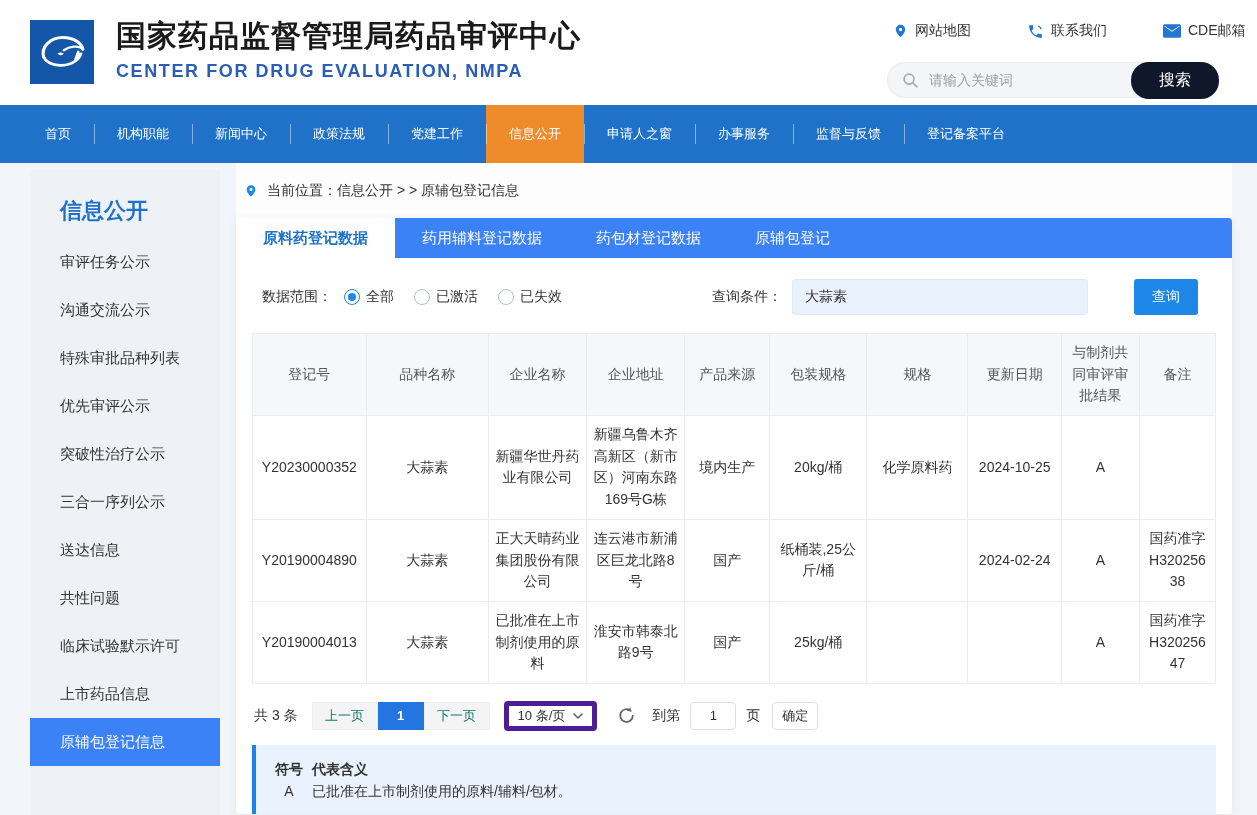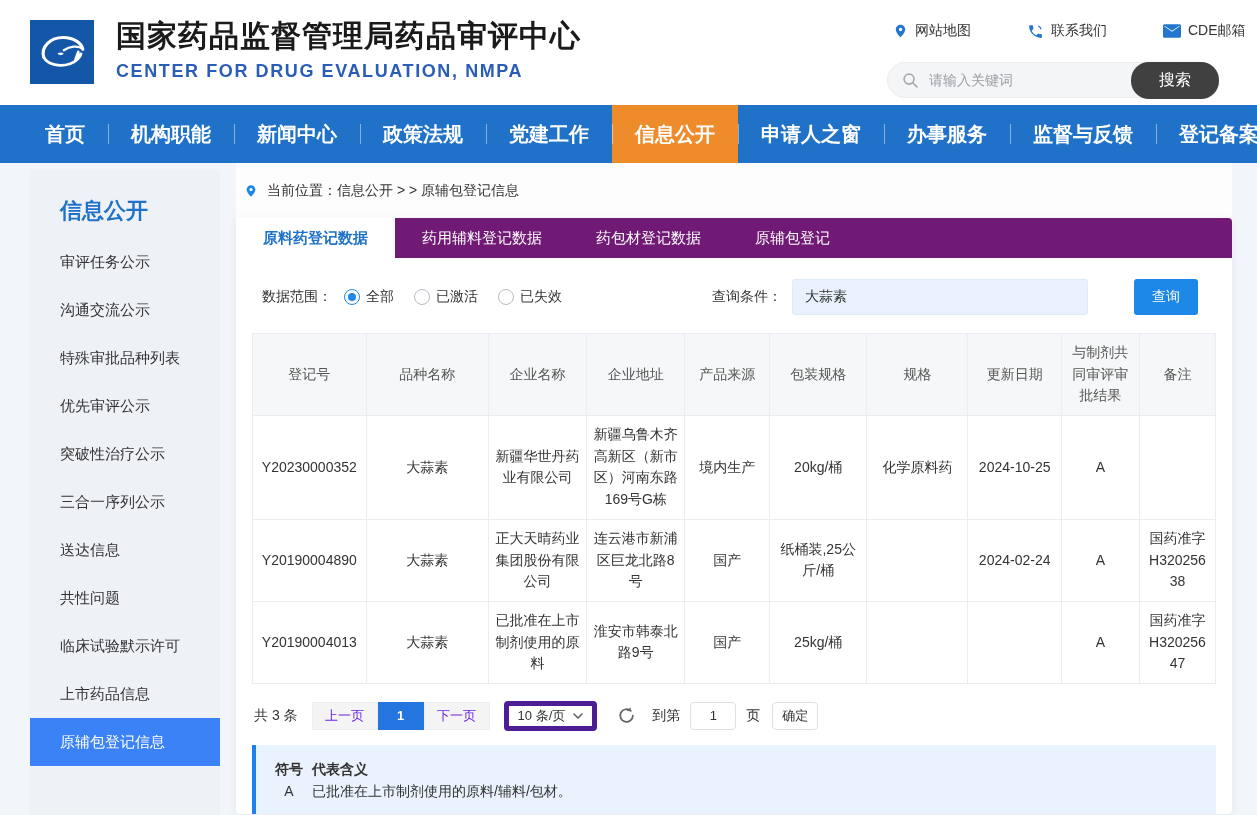--- a/index.html
+++ b/index.html
@@ -13,43 +13,43 @@
   .brand { position:absolute; left:116px; top:16px; }
   .brand-title { font-size:30px; font-weight:bold; color:#1a1a1a; letter-spacing:1px; line-height:40px; }
   .brand-sub { font-size:18px; font-weight:bold; color:#2a5db5; letter-spacing:1.6px; line-height:30px; }
   .quick-links { position:absolute; top:22px; left:893px; display:flex; align-items:flex-start; gap:56px; }
   .quick-link { display:flex; align-items:center; gap:7px; font-size:14px; color:#333; cursor:pointer; }
   .quick-link svg { display:block; }
   .search-bar { position:absolute; top:62px; left:887px; width:332px; height:36px; background:#f4f5f7; border:1px solid #ececee; border-radius:18px; display:flex; align-items:center; }
   .search-bar .mag { margin-left:14px; }
   .search-input { flex:1; border:none; outline:none; background:transparent; font-size:14px; color:#333; padding:0 10px; font-family:inherit; }
   .search-input::placeholder { color:#9aa0a6; }
-  .search-btn { position:absolute; right:-1px; top:-1px; width:88px; height:37px; border:none; border-radius:18px; background:#404040; color:#fff; font-size:16px; cursor:pointer; font-family:inherit; }
+  .search-btn { position:absolute; right:-1px; top:-1px; width:88px; height:37px; border:none; border-radius:18px; background:#0f172a; color:#fff; font-size:16px; cursor:pointer; font-family:inherit; }
 
   
   .main-nav { position:absolute; top:105px; left:0; width:100%; height:58px; background:#1f72c8; display:flex; align-items:stretch; padding-left:22px; }
   .main-nav ul { list-style:none; display:flex; align-items:stretch; }
-  .nav-item { position:relative; display:flex; align-items:center; padding:1px 23px; color:#fff; font-size:20px; font-weight:bold; cursor:pointer; white-space:nowrap; }
+  .nav-item { position:relative; display:flex; align-items:center; padding:1px 23px; color:#fff; font-size:13px; font-weight:normal; cursor:pointer; white-space:nowrap; }
   .nav-item + .nav-item::before { content:""; position:absolute; left:0; top:19px; height:20px; width:1px; background:rgba(255,255,255,.45); }
   .nav-item.active { background:#ee8c2c; }
 
   
   .sidebar { position:absolute; left:30px; top:170px; width:190px; height:645px; background:#eef2f7; }
   .sidebar-title { padding:26px 0 12px 30px; font-size:22px; font-weight:bold; color:#1f72c8; }
   .side-item { height:48px; line-height:48px; padding-left:30px; font-size:15px; color:#333; cursor:pointer; }
   .side-item.active { background:#3b82f6; color:#fff; }
 
   
   .main-col { position:absolute; left:236px; top:163px; width:996px; }
   .breadcrumb { height:55px; background:#fdfdfe; display:flex; align-items:center; gap:9px; padding-left:8px; font-size:14px; color:#333; }
 
   .card { background:#fff; border-radius:4px; box-shadow:0 2px 10px rgba(30,60,100,.08); min-height:577px; }
 
   
-  .tab-bar { height:40px; background:#701a75; border-radius:4px 4px 0 0; display:flex; }
+  .tab-bar { height:40px; background:#3b82f6; border-radius:4px 4px 0 0; display:flex; }
   .tab { padding:0 27px; line-height:40px; color:#fff; font-size:15px; cursor:pointer; }
   .tab.active { background:#fff; color:#1f72c8; font-weight:bold; }
 
   
   .filter-row { display:flex; align-items:center; padding:21px 16px 18px 26px; font-size:14px; }
   .radio-group { display:flex; align-items:center; gap:20px; margin-left:12px; }
   .radio-opt { display:flex; align-items:center; gap:6px; cursor:pointer; }
   .radio { width:16px; height:16px; border-radius:50%; border:1px solid #b6bcc6; background:#fff; display:inline-block; position:relative; }
   .radio.selected { border-color:#1e88e8; }
   .radio.selected::after { content:""; position:absolute; left:3px; top:3px; width:8px; height:8px; border-radius:50%; background:#1e88e8; }
@@ -60,21 +60,21 @@
   
   table.data { width:964px; margin:0 16px; border-collapse:collapse; table-layout:fixed; }
   table.data th, table.data td { border:1px solid #e9ecf0; text-align:center; font-size:14px; padding:8px 6px; line-height:1.55; word-break:break-all; }
   table.data th { background:#f6f7f8; color:#555; font-weight:normal; height:74px; }
   table.data td { color:#333; }
   tr.r1 td { height:94px; } tr.r2 td { height:62px; } tr.r3 td { height:48px; }
 
   
   .pager { display:flex; align-items:center; margin:17px 16px 14px 18px; font-size:14px; color:#333; }
   .pg-total { margin-right:14px; }
-  .pg-btn { min-width:66px; height:28px; line-height:26px; text-align:center; background:#f4f4f5; color:#6d28d9; border:1px solid #eceef1; font-size:13px; cursor:default; }
+  .pg-btn { min-width:66px; height:28px; line-height:26px; text-align:center; background:#f4f4f5; color:#0f766e; border:1px solid #eceef1; font-size:13px; cursor:default; }
   .pg-cur { min-width:46px; height:28px; line-height:28px; text-align:center; background:#2575e0; color:#fff; font-size:13px; font-weight:bold; cursor:pointer; }
   .pg-size { margin-left:14px; height:30px; border:5px solid #4c1d95; border-radius:4px; background:#fff; display:flex; align-items:center; padding:0 9px; gap:8px; font-size:13px; cursor:pointer; color:#333; }
   .pg-refresh { margin:0 16px 0 20px; display:flex; align-items:center; cursor:pointer; }
   .pg-goto-input { width:46px; height:28px; border:1px solid #dcdfe6; border-radius:4px; text-align:center; font-size:13px; margin:0 10px; outline:none; font-family:inherit; color:#333; }
   .pg-ok { width:46px; height:28px; border:1px solid #dcdfe6; border-radius:4px; background:#fff; font-size:13px; margin-left:12px; cursor:pointer; font-family:inherit; color:#333; }
 
   
   .note-box { margin:8px 16px 16px 16px; background:#e9f2fd; border-left:4px solid #1e82ed; padding:11px 16px 12px 10px; font-size:14px; color:#333; line-height:22px; }
   .note-grid { display:grid; grid-template-columns:46px 1fr; margin-top:2px; }
   .note-grid .sym { text-align:center; }

